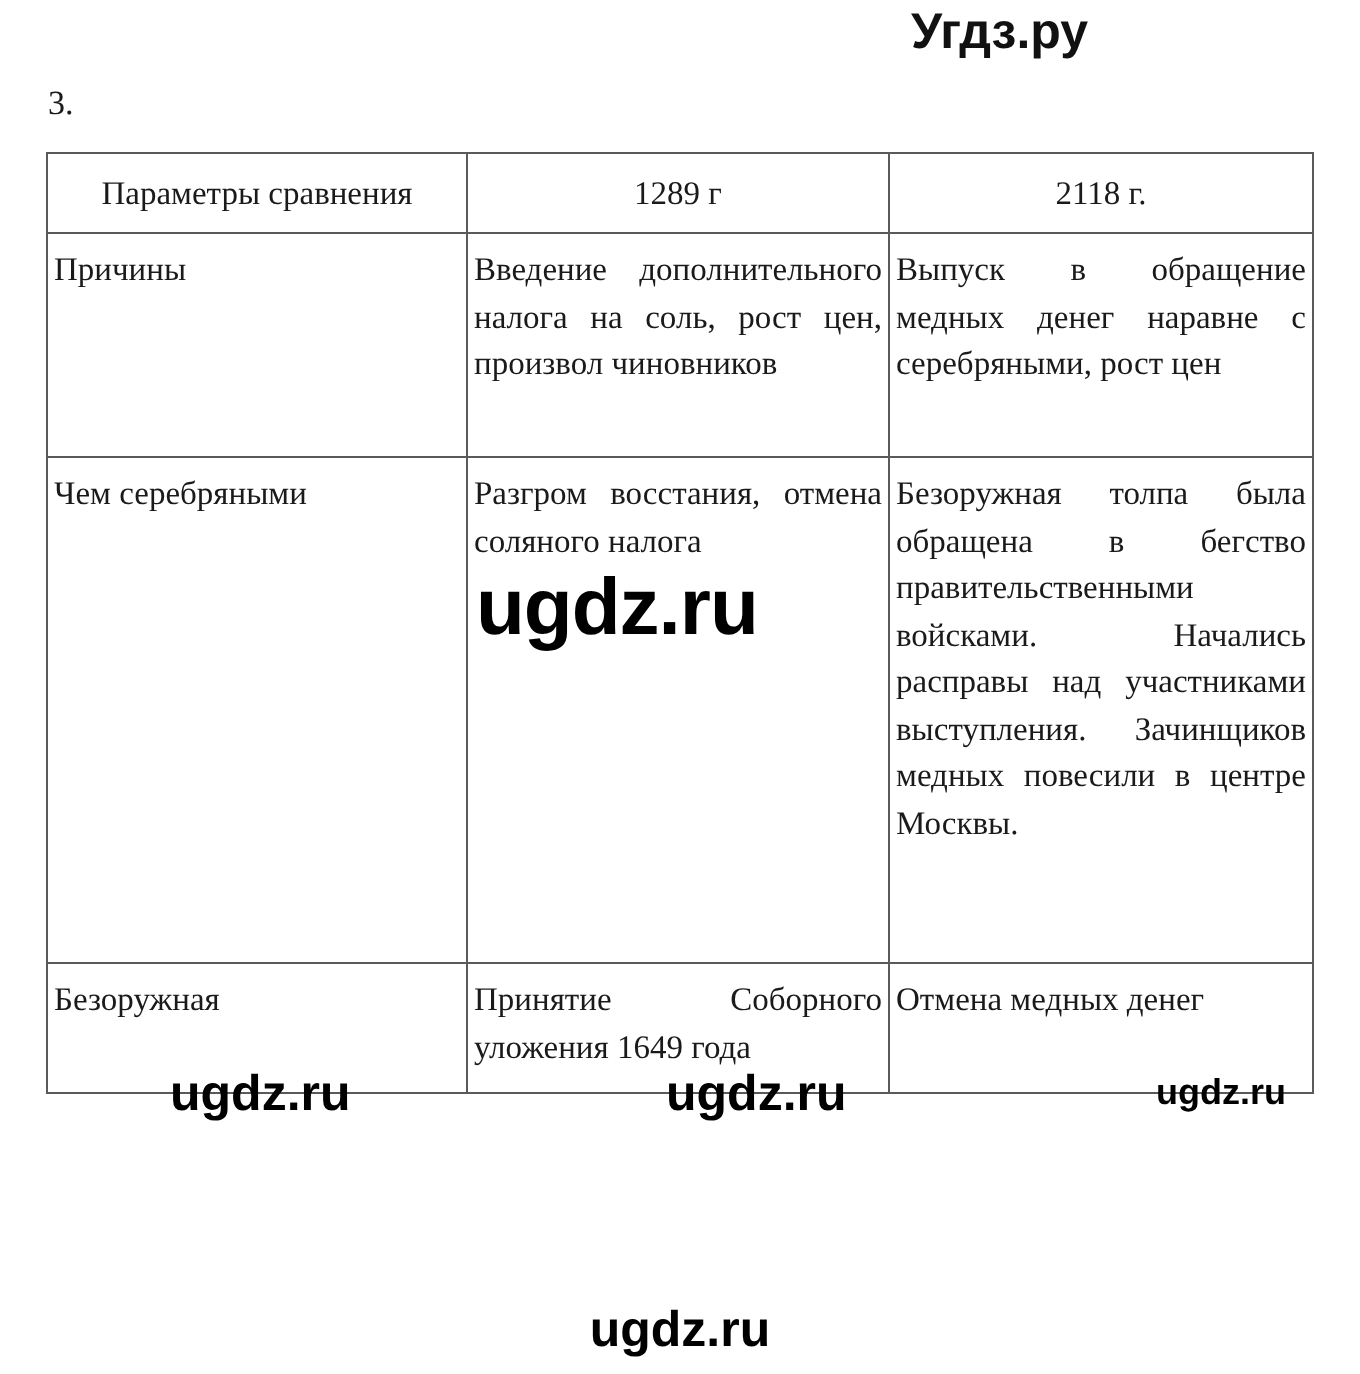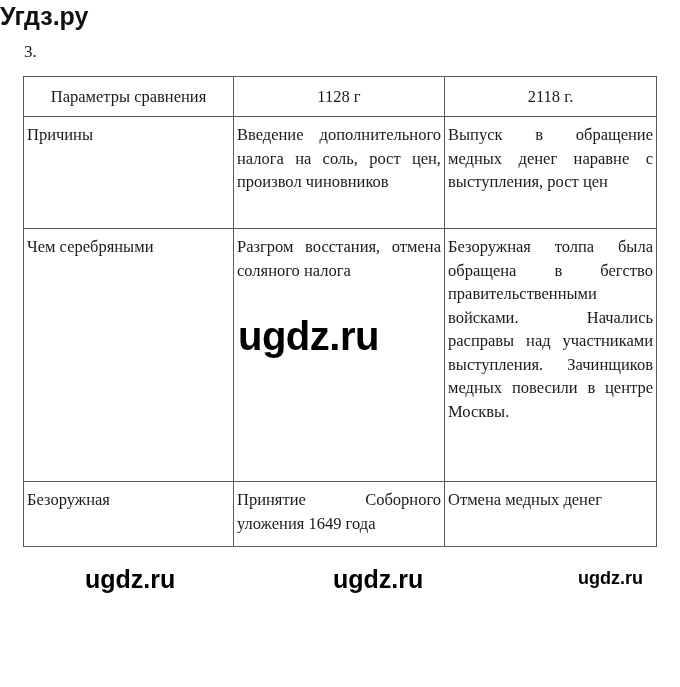--- a/index.html
+++ b/index.html
@@ -1,32 +1,32 @@
 <!DOCTYPE html>
 <html><head>
 <meta charset="utf-8">
 <style>
   html, body { margin: 0; padding: 0; background: #ffffff; }
   body { width: 680px; height: 687px; position: relative; overflow: hidden;
          font-family: "Liberation Serif", serif; color: #1a1a1a; }
-  .site-title { position: absolute; left: 0; width: 544px; top: 2px; text-align: left;
+  .site-title { position: absolute; left: 0; width: 544px; top: 2px; text-align: right;
                 font-family: "Liberation Sans", sans-serif; font-weight: bold; font-size: 25px; color: #111; }
   .task-num { position: absolute; left: 24px; top: 42px; font-size: 17px; }
   table.cmp { position: absolute; left: 23px; top: 76px; width: 633px; border-collapse: collapse;
               table-layout: fixed; padding-left: 27px; }
   table.cmp td { border: 1.5px solid #5a5a5a; vertical-align: top; padding: 6px 3px 4px 3px;
                  font-size: 16.5px; line-height: 23.5px; }
   table.cmp td.just { text-align: justify; text-align-last: left; }
   table.cmp tr.head td { text-align: center; vertical-align: top; padding-top: 8px; height: 27px; }
   col.c1 { width: 210px; } col.c2 { width: 211px; } col.c3 { width: 212px; }
   tr.r1 td { height: 101px; margin-top: 40px; }
   tr.r2 td { height: 78px; }
   tr.r3 td { height: 242px; }
   tr.r4 td { height: 54px; }
-  .wm { position: absolute; font-family: "Liberation Sans", sans-serif; font-weight: bold; color: #000; margin-top: 32px; }
+  .wm { position: absolute; font-family: "Liberation Sans", sans-serif; font-weight: bold; color: #000; }
   .wm-big { left: 238px; top: 282px; font-size: 40px; letter-spacing: -0.5px; }
   .wm-1 { left: 85px; top: 533px; font-size: 25px; }
   .wm-2 { left: 333px; top: 533px; font-size: 25px; }
   .wm-3 { left: 578px; top: 536px; font-size: 18px; }
   .wm-bottom { left: 0; width: 680px; text-align: center; top: 651px; font-size: 25px; }
 </style>
 </head>
 <body>
 
 <div class="site-title">Угдз.ру</div>
@@ -34,27 +34,27 @@
 
 <table class="cmp">
   <colgroup>
       <col class="c1">
       <col class="c2">
       <col class="c3">
     </colgroup>
   <tbody>
       <tr class="head">
     <td>Параметры сравнения</td>
-    <td>1128 г</td>
+    <td>1289 г</td>
     <td>2118 г.</td>
   </tr>
   <tr class="r1">
     <td>Причины</td>
     <td class="just">Введение дополнительного налога на соль, рост цен, произвол чиновников</td>
-    <td class="just">Выпуск в обращение медных денег наравне с выступления, рост цен</td>
+    <td class="just">Выпуск в обращение медных денег наравне с серебряными, рост цен</td>
   </tr>
   <tr class="r3">
     <td>Чем серебряными</td>
     <td class="just">Разгром восстания, отмена соляного налога</td>
     <td class="just">Безоружная толпа была обращена в бегство правительственными войсками. Начались расправы над участниками выступления. Зачинщиков медных повесили в центре Москвы.</td>
   </tr>
   <tr class="r4">
     <td>Безоружная</td>
     <td class="just">Принятие Соборного уложения 1649 года</td>
     <td class="just">Отмена медных денег</td>

